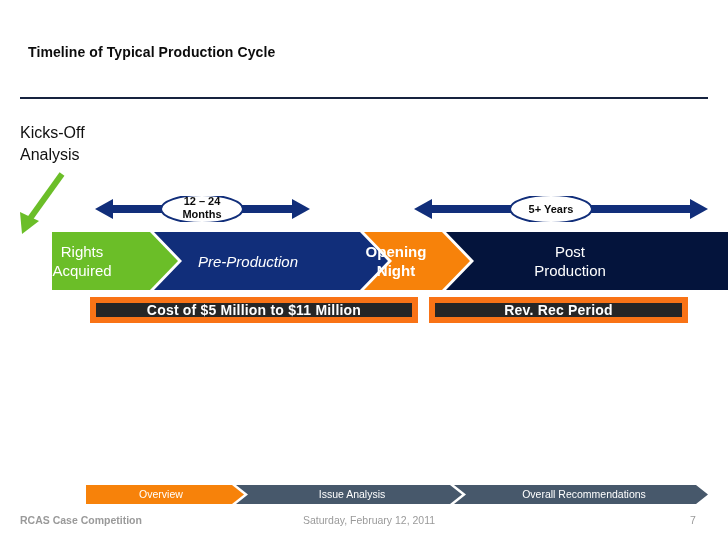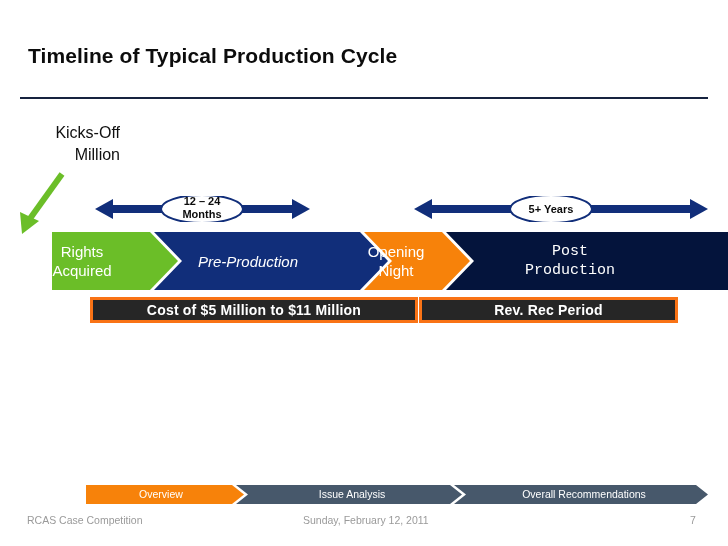--- a/index.html
+++ b/index.html
@@ -16,21 +16,21 @@
     height: 546px;
     background: #ffffff;
     overflow: hidden;
   }
 
   
   #slide-title {
     position: absolute;
     left: 28px;
     top: 44px;
-    font-size: 21px;
+    font-size: 14px;
     font-weight: bold;
     color: #0c0c0c;
     letter-spacing: 0.1px;
     white-space: nowrap;
   }
   #title-rule {
     position: absolute;
     left: 20px;
     top: 97px;
     width: 688px;
@@ -39,21 +39,21 @@
   }
 
   
   #kickoff-label {
     position: absolute;
     left: 20px;
     top: 122px;
     font-size: 16px;
     color: #101010;
     line-height: 22px;
-    text-align: right;
+    text-align: left;
     width: 100px;
   }
   #kickoff-arrow {
     position: absolute;
     left: 8px;
     top: 168px;
     width: 70px;
     height: 72px;
   }
 
@@ -88,21 +88,21 @@
     line-height: 19px;
     white-space: pre-line;
     pointer-events: none;
   }
 
   
   .cost-bar {
     position: absolute;
     height: 26px;
     background: #262626;
-    border: 3px solid #f97316;
+    border: 6px solid #f97316;
     color: #ffffff;
     font-size: 14px;
     font-weight: bold;
     display: flex;
     align-items: center;
     justify-content: center;
     box-sizing: border-box;
     letter-spacing: 0.2px;
   }
 
@@ -127,36 +127,36 @@
   }
 
   
   .footer-text {
     position: absolute;
     top: 514px;
     font-size: 10.5px;
     color: #9a9a9a;
     white-space: nowrap;
   }
-  #footer-left  { left: 27px; }
+  #footer-left  { left: 20px; font-weight: bold; }
   #footer-date  { left: 303px; }
   #footer-page  { left: 690px; }
 </style>
 </head>
 <body>
 
 <div id="slide">
 
   <div id="slide-title">Timeline of Typical Production Cycle</div>
 
   <div id="title-rule"></div>
 
   <div id="kickoff-label">
     <div>Kicks-Off</div>
-    <div> Million</div>
+    <div> Analysis</div>
   </div>
 
   <svg id="kickoff-arrow" viewBox="0 0 70 72">
     <line x1="54" y1="6" x2="21" y2="52" stroke="#6BBE28" stroke-width="6" stroke-linecap="butt"></line>
     <polygon points="14,66 12,44 31,53" fill="#6BBE28"></polygon>
   </svg>
 
   <div class="dur-group" style="left:95px; top:196px; width:215px; height:26px;">
     <svg class="dur-arrow-svg" width="215" height="26" viewBox="0 0 215 26">
       <polygon points="0,13 18,3 18,23" fill="#112E7A"></polygon>
@@ -186,40 +186,40 @@
       <polygon points="102,0 308,0 336,29 308,58 102,58 130,29" fill="#112E7A"></polygon>
 
       <polygon points="312,0 390,0 418,29 390,58 312,58 340,29" fill="#F7820A"></polygon>
 
       <polygon points="394,0 676,0 704,29 676,58 394,58 422,29" fill="#04143C"></polygon>
     </svg>
 
     <div class="chev-label" style="left:8px;  top:10px; width:108px;">Rights
 Acquired</div>
     <div class="chev-label" style="left:128px; top:20px; width:200px;font-style:italic;">Pre-Production</div>
-    <div class="chev-label" style="left:336px; top:10px; width:80px;">Opening
+    <div class="chev-label" style="left:336px; top:10px; width:80px;font-weight:bold;">Opening
 Night</div>
-    <div class="chev-label" style="left:430px; top:10px; width:240px;font-family:Liberation Mono, monospace;">Post
+    <div class="chev-label" style="left:430px; top:10px; width:240px;">Post
 Production</div>
   </div>
 
   <div class="cost-bar" style="left:90px; top:297px; width:328px;">Cost of $5 Million to $11 Million</div>
-  <div class="cost-bar" style="left:419px; top:297px; width:259px;">Rev. Rec Period</div>
+  <div class="cost-bar" style="left:429px; top:297px; width:259px;">Rev. Rec Period</div>
 
   <div id="bottom-nav">
     <svg width="622" height="19" viewBox="0 0 622 19">
 
       <polygon points="0,0 146,0 158,9.5 146,19 0,19" fill="#F7820A"></polygon>
 
       <polygon points="150,0 364,0 376,9.5 364,19 150,19 162,9.5" fill="#47586B"></polygon>
 
       <polygon points="368,0 610,0 622,9.5 610,19 368,19 380,9.5" fill="#47586B"></polygon>
     </svg>
     <div class="nav-label" style="left:0px;   width:150px;">Overview</div>
     <div class="nav-label" style="left:378px; width:240px;">Overall Recommendations</div>
     <div class="nav-label" style="left:160px; width:212px;">Issue Analysis</div>
   </div>
 
   <div class="footer-text" id="footer-left">RCAS Case Competition</div>
-  <div class="footer-text" id="footer-date">Sunday, February 12, 2011</div>
+  <div class="footer-text" id="footer-date">Saturday, February 12, 2011</div>
   <div class="footer-text" id="footer-page">7</div>
 
 </div>
 
 </body></html>

